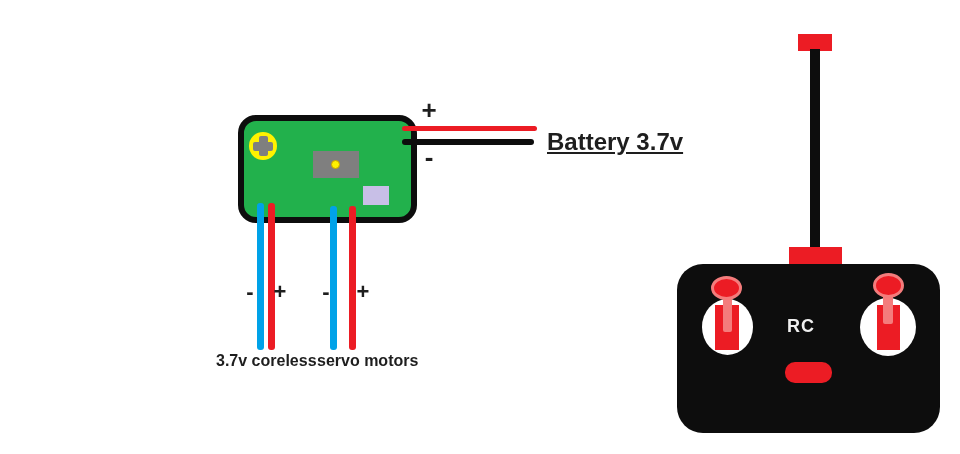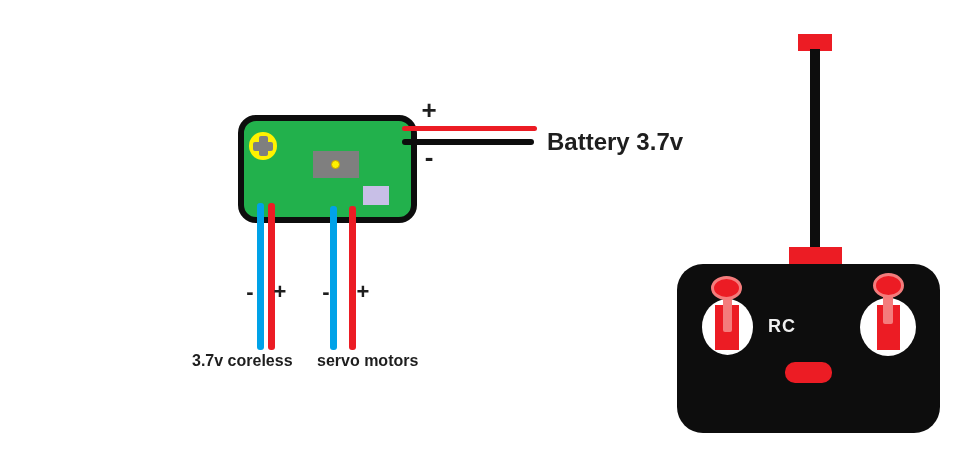--- a/index.html
+++ b/index.html
@@ -34,47 +34,47 @@
   .w-sv-blue{left:330px;top:206px;height:144px;background:#00A2E8;}
   .w-sv-red{left:349px;top:206px;height:144px;background:#EC1C24;}
 
   
   .sign{width:22px;height:24px;line-height:24px;text-align:center;
     font-weight:bold;font-size:22px;color:#1e1e1e;}
   .sign-big{width:22px;height:26px;line-height:26px;text-align:center;
     font-weight:bold;font-size:26px;color:#1e1e1e;}
   .batt-plus{left:418px;top:97px;}
   .batt-minus{left:418px;top:144px;}
-  .battery-label{left:547px;top:128px;font-size:24px;font-weight:bold;white-space:nowrap;}
+  .battery-label{left:547px;top:128px;font-size:24px;font-weight:bold;white-space:nowrap;text-decoration:underline;}
   .dc-minus{left:239px;top:280px;}
   .dc-plus{left:269px;top:280px;}
   .sv-minus{left:315px;top:280px;}
   .sv-plus{left:352px;top:280px;}
   .caption{font-size:16px;font-weight:bold;line-height:21px;white-space:nowrap;}
-  .cap-dc{left:192px;top:350px;}
+  .cap-dc{left:216px;top:350px;}
   .cap-sv{left:317px;top:350px;}
 
   
   .ant-tip{left:798px;top:34px;width:34px;height:17px;background:#EC1C24;}
   .ant-rod{left:810px;top:49px;width:10px;height:200px;background:#0d0d0d;}
   .ant-base{left:789px;top:247px;width:53px;height:18px;background:#EC1C24;}
   .rc-body{left:677px;top:264px;width:263px;height:169px;background:#0d0d0d;border-radius:26px;}
   .well{background:#ffffff;border-radius:50%;}
   .well-left{left:702px;top:299px;width:51px;height:56px;}
   .well-right{left:860px;top:298px;width:56px;height:58px;}
   .stick{background:#EC1C24;}
   .stick-left{left:715px;top:305px;width:24px;height:45px;}
   .stick-right{left:877px;top:305px;width:23px;height:45px;}
   .stem{background:#F47C7C;border-radius:2px;}
   .stem-left{left:723px;top:296px;width:9px;height:36px;}
   .stem-right{left:883px;top:294px;width:10px;height:30px;}
   .knob{background:#EC1C24;border:3px solid #F47C7C;border-radius:50%;box-sizing:border-box;}
   .knob-left{left:711px;top:276px;width:31px;height:24px;}
   .knob-right{left:873px;top:273px;width:31px;height:25px;}
-  .rc-label{left:762px;top:316px;width:40px;text-align:center;
+  .rc-label{left:787px;top:316px;width:40px;
     font-size:18px;font-weight:bold;color:#EFEFEF;letter-spacing:1px;}
   .rc-button{left:785px;top:362px;width:47px;height:21px;background:#EC1C24;border-radius:10px;}
 </style>
 </head>
 <body>
 
 <div class="canvas">
 
   <div class="abs board"></div>
   <div class="abs screw">

